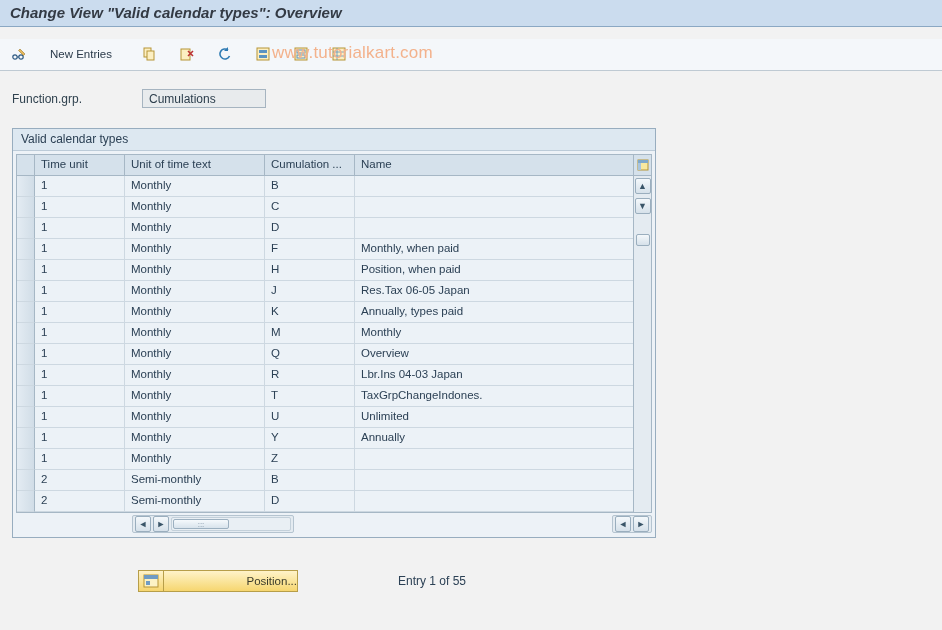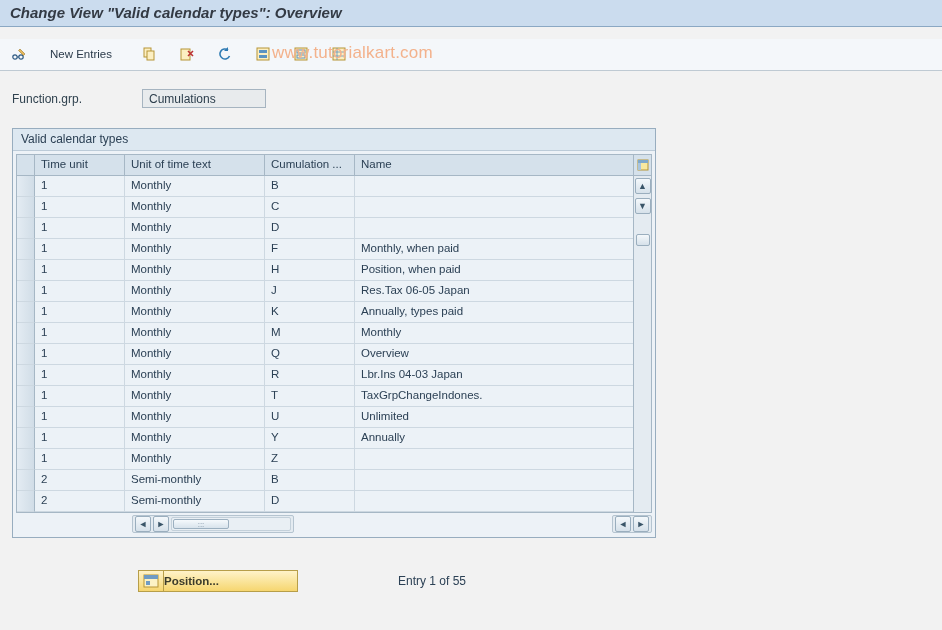--- a/index.html
+++ b/index.html
@@ -215,22 +215,21 @@
       border: 1px solid #B79E49;
       display:flex; align-items:center; justify-content:center;
       font-size:12px;
     }
     .pos-btn {
       height: 22px; width: 134px;
       background: linear-gradient(#FFF3C9,#F6D66F);
       border: 1px solid #B79E49;
       border-left: none;
       font-size: 11.5px; color:#3B3B2A;
-      text-align: left;
-      font-weight: bold;
+      text-align: right;
     }
     .entry-status {
       font-size: 12px; color:#2C4155;
     }
     
     .tbtn svg { width: 16px; height: 16px; }
   </style>
 </head>
 <body>
 

